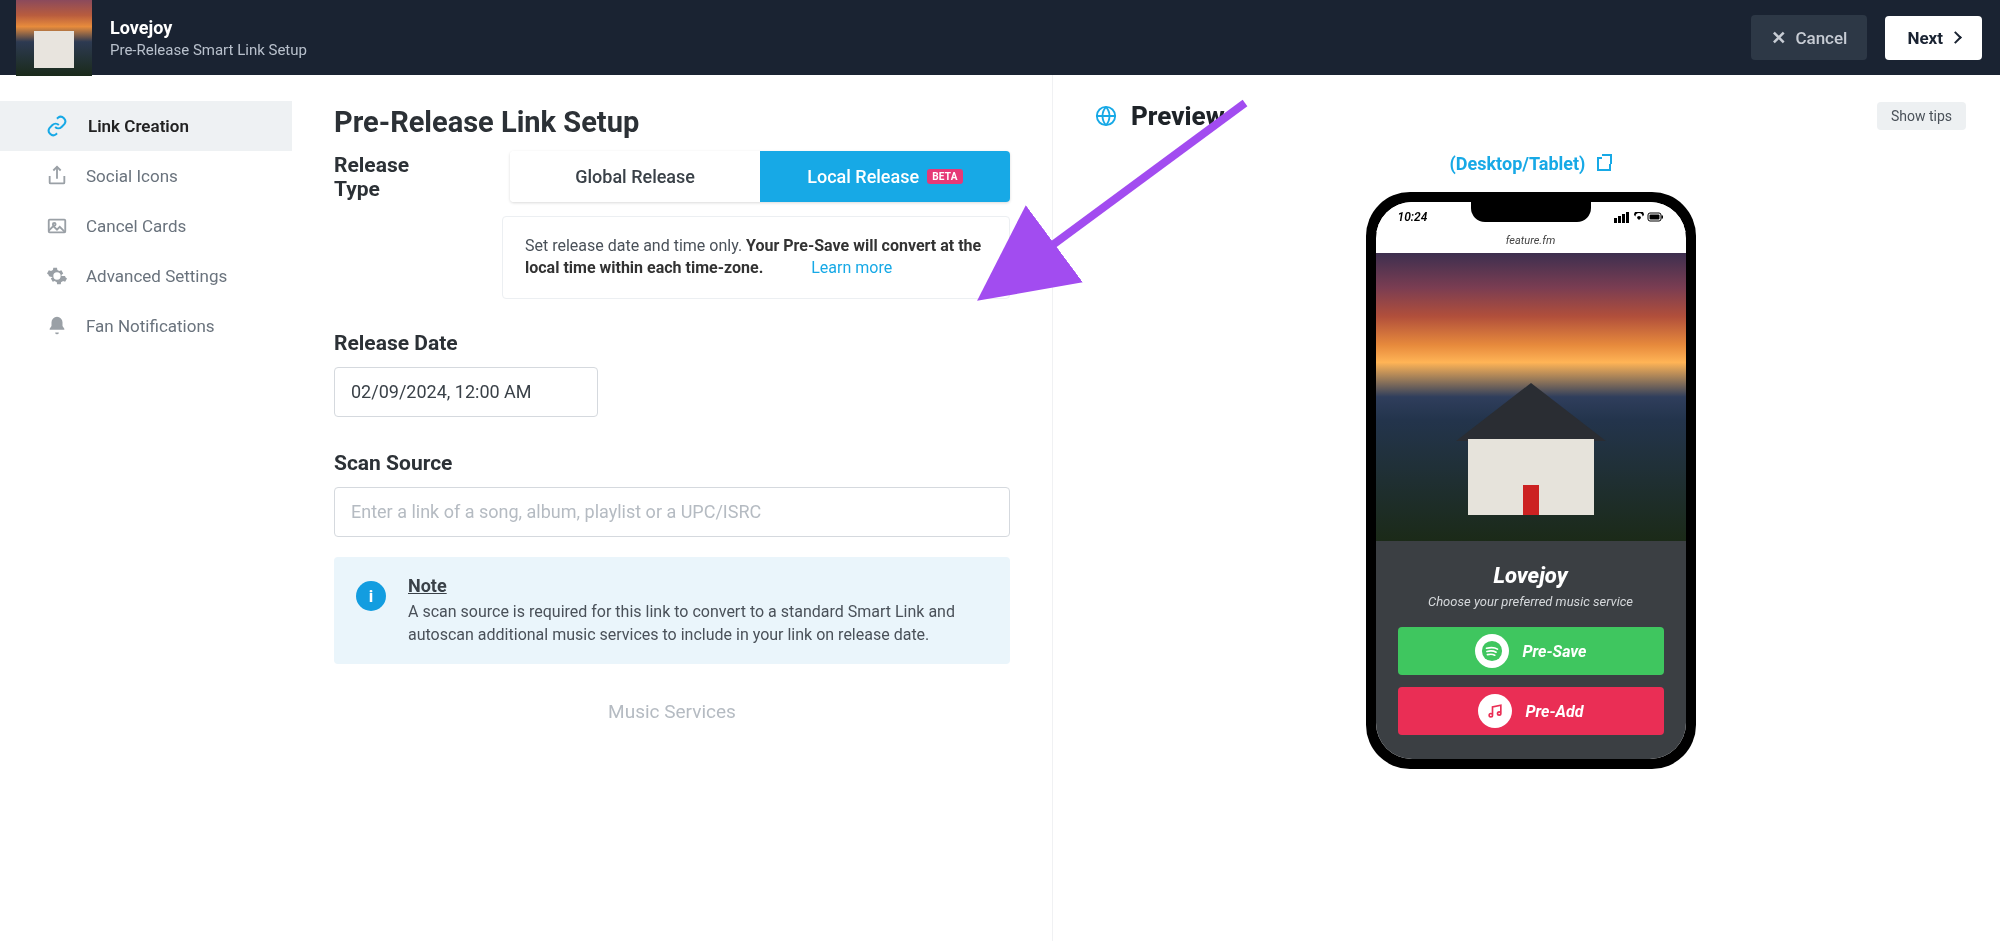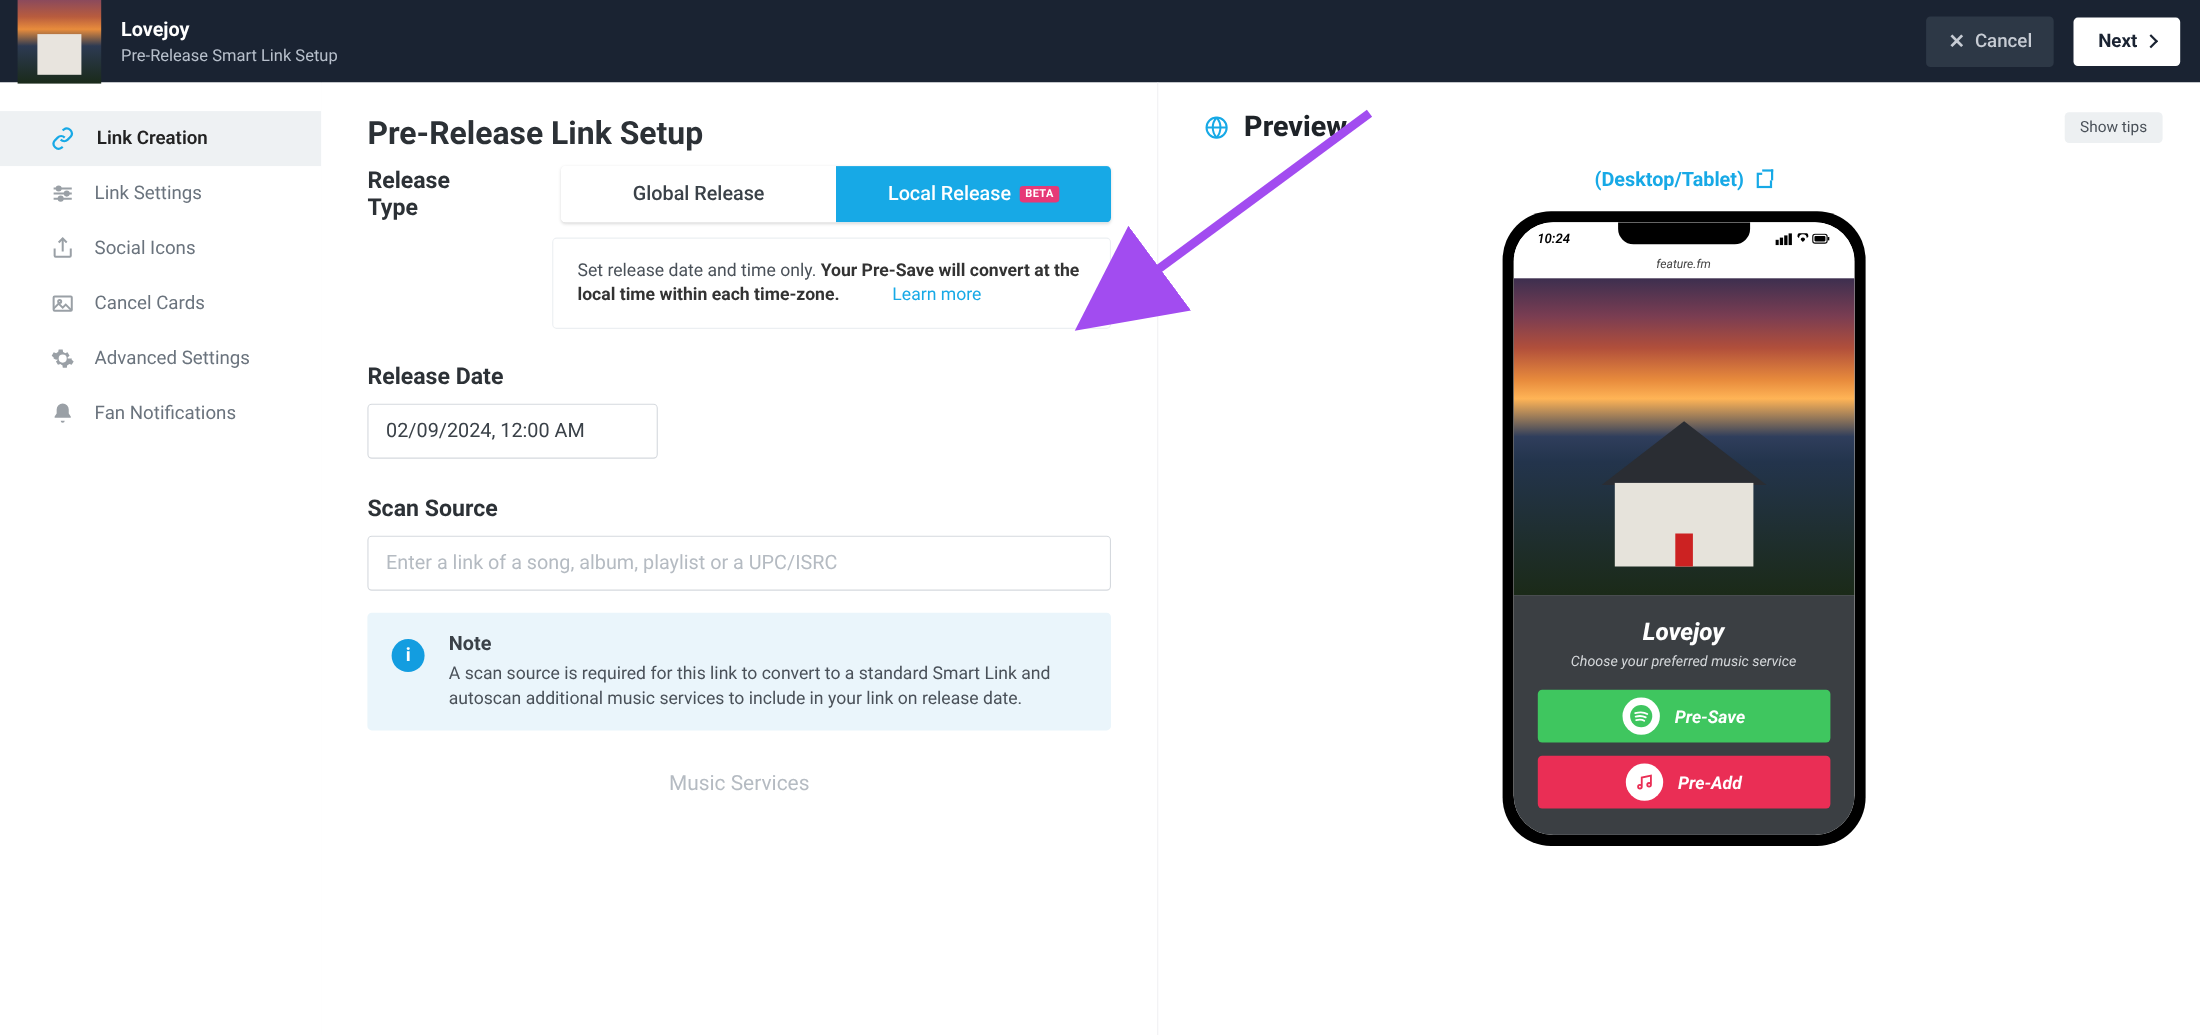--- a/index.html
+++ b/index.html
@@ -39,21 +39,21 @@
 .toggle-opt.active { background:#17a9e6; color:#fff; }
 .beta { background:#e63977; color:#fff; font-size:10px; font-weight:700; padding:2px 5px; border-radius:3px; letter-spacing:.3px; }
 .info-band { border:1px solid #eceff2; border-radius:4px; padding: 18px 22px; color:#4a5159; font-size:16px; line-height:1.4; margin-left: 168px; margin-bottom: 32px; }
 .info-band b { color:#333; font-weight:700; }
 .info-band a { color:#17a9e6; text-decoration:none;margin-left:44px; }
 .date-input { width:264px; height:50px; border:1px solid #d5d9de; border-radius:4px; padding:0 16px; font-size:18px; color:#3a4148; margin-bottom: 34px; }
 .scan-input { width:100%; height:50px; border:1px solid #d5d9de; border-radius:4px; padding:0 16px; font-size:18px; color:#3a4148; margin-bottom: 20px; }
 .scan-input::placeholder { color:#b5bbc2; }
 .note-box { background:#eaf5fb; border-radius:4px; padding: 18px 22px; display:flex; gap:22px; align-items:flex-start; margin-bottom: 30px; }
 .note-i { width:30px; height:30px; border-radius:50%; background:#139de0; color:#fff; display:flex; align-items:center; justify-content:center; font-weight:700; font-size:17px; flex-shrink:0; margin-top:6px; }
-.note-body h4 { font-size:18px; font-weight:700; color:#3a4148; margin-bottom:4px; }
+.note-body h4 { font-size:18px; font-weight:700; color:#3a4148; margin-bottom:4px;text-decoration:underline; }
 .note-body p { font-size:16px; color:#4a5159; line-height:1.45; }
 .faded-heading { color:#b5bbc2; font-size:19px; text-align:center; padding: 6px 0 0; }
 
 
 .preview-panel { flex: 1; background:#fff; padding: 26px 34px 0 42px; min-width:480px; border-left:1px solid #f0f1f3; }
 .preview-head { display:flex; align-items:center; justify-content:space-between; margin-bottom: 22px; }
 .preview-left { display:flex; align-items:center; gap:14px; }
 .globe { color:#17a9e6; }
 .preview-title { font-size:26px; font-weight:800; color:#1e2328; }
 .tips-btn { background:#edf0f2; border:none; border-radius:4px; padding:6px 14px; font-size:14px; color:#4a5159; cursor:pointer; }
@@ -115,33 +115,20 @@
 
   <div class="sidebar">
     <div class="side-item active">
       <span class="ico">
         <svg width="22" height="22" viewBox="0 0 24 24" fill="none" stroke="currentColor" stroke-width="2.2">
             <path d="M10 13a5 5 0 0 0 7 0l3-3a5 5 0 0 0-7-7l-1 1"></path>
             <path d="M14 11a5 5 0 0 0-7 0l-3 3a5 5 0 0 0 7 7l1-1"></path>
           </svg>
       </span>
       <span>Link Creation</span>
-    </div>
-    <div class="side-item">
-      <span class="ico">
-        <svg width="22" height="22" viewBox="0 0 24 24" fill="none" stroke="currentColor" stroke-width="2">
-            <line x1="3" y1="7" x2="21" y2="7"></line>
-            <line x1="3" y1="12" x2="21" y2="12"></line>
-            <line x1="3" y1="17" x2="21" y2="17"></line>
-            <circle cx="8" cy="7" r="2" fill="currentColor"></circle>
-            <circle cx="16" cy="12" r="2" fill="currentColor"></circle>
-            <circle cx="10" cy="17" r="2" fill="currentColor"></circle>
-          </svg>
-      </span>
-      <span>Link Settings</span>
     </div>
     <div class="side-item">
       <span class="ico">
         <svg width="22" height="22" viewBox="0 0 24 24" fill="none" stroke="currentColor" stroke-width="2">
             <path d="M4 12v7a1 1 0 0 0 1 1h14a1 1 0 0 0 1-1v-7"></path>
             <path d="M16 6l-4-4-4 4"></path>
             <line x1="12" y1="2" x2="12" y2="15"></line>
           </svg>
       </span>
       <span>Social Icons</span>

